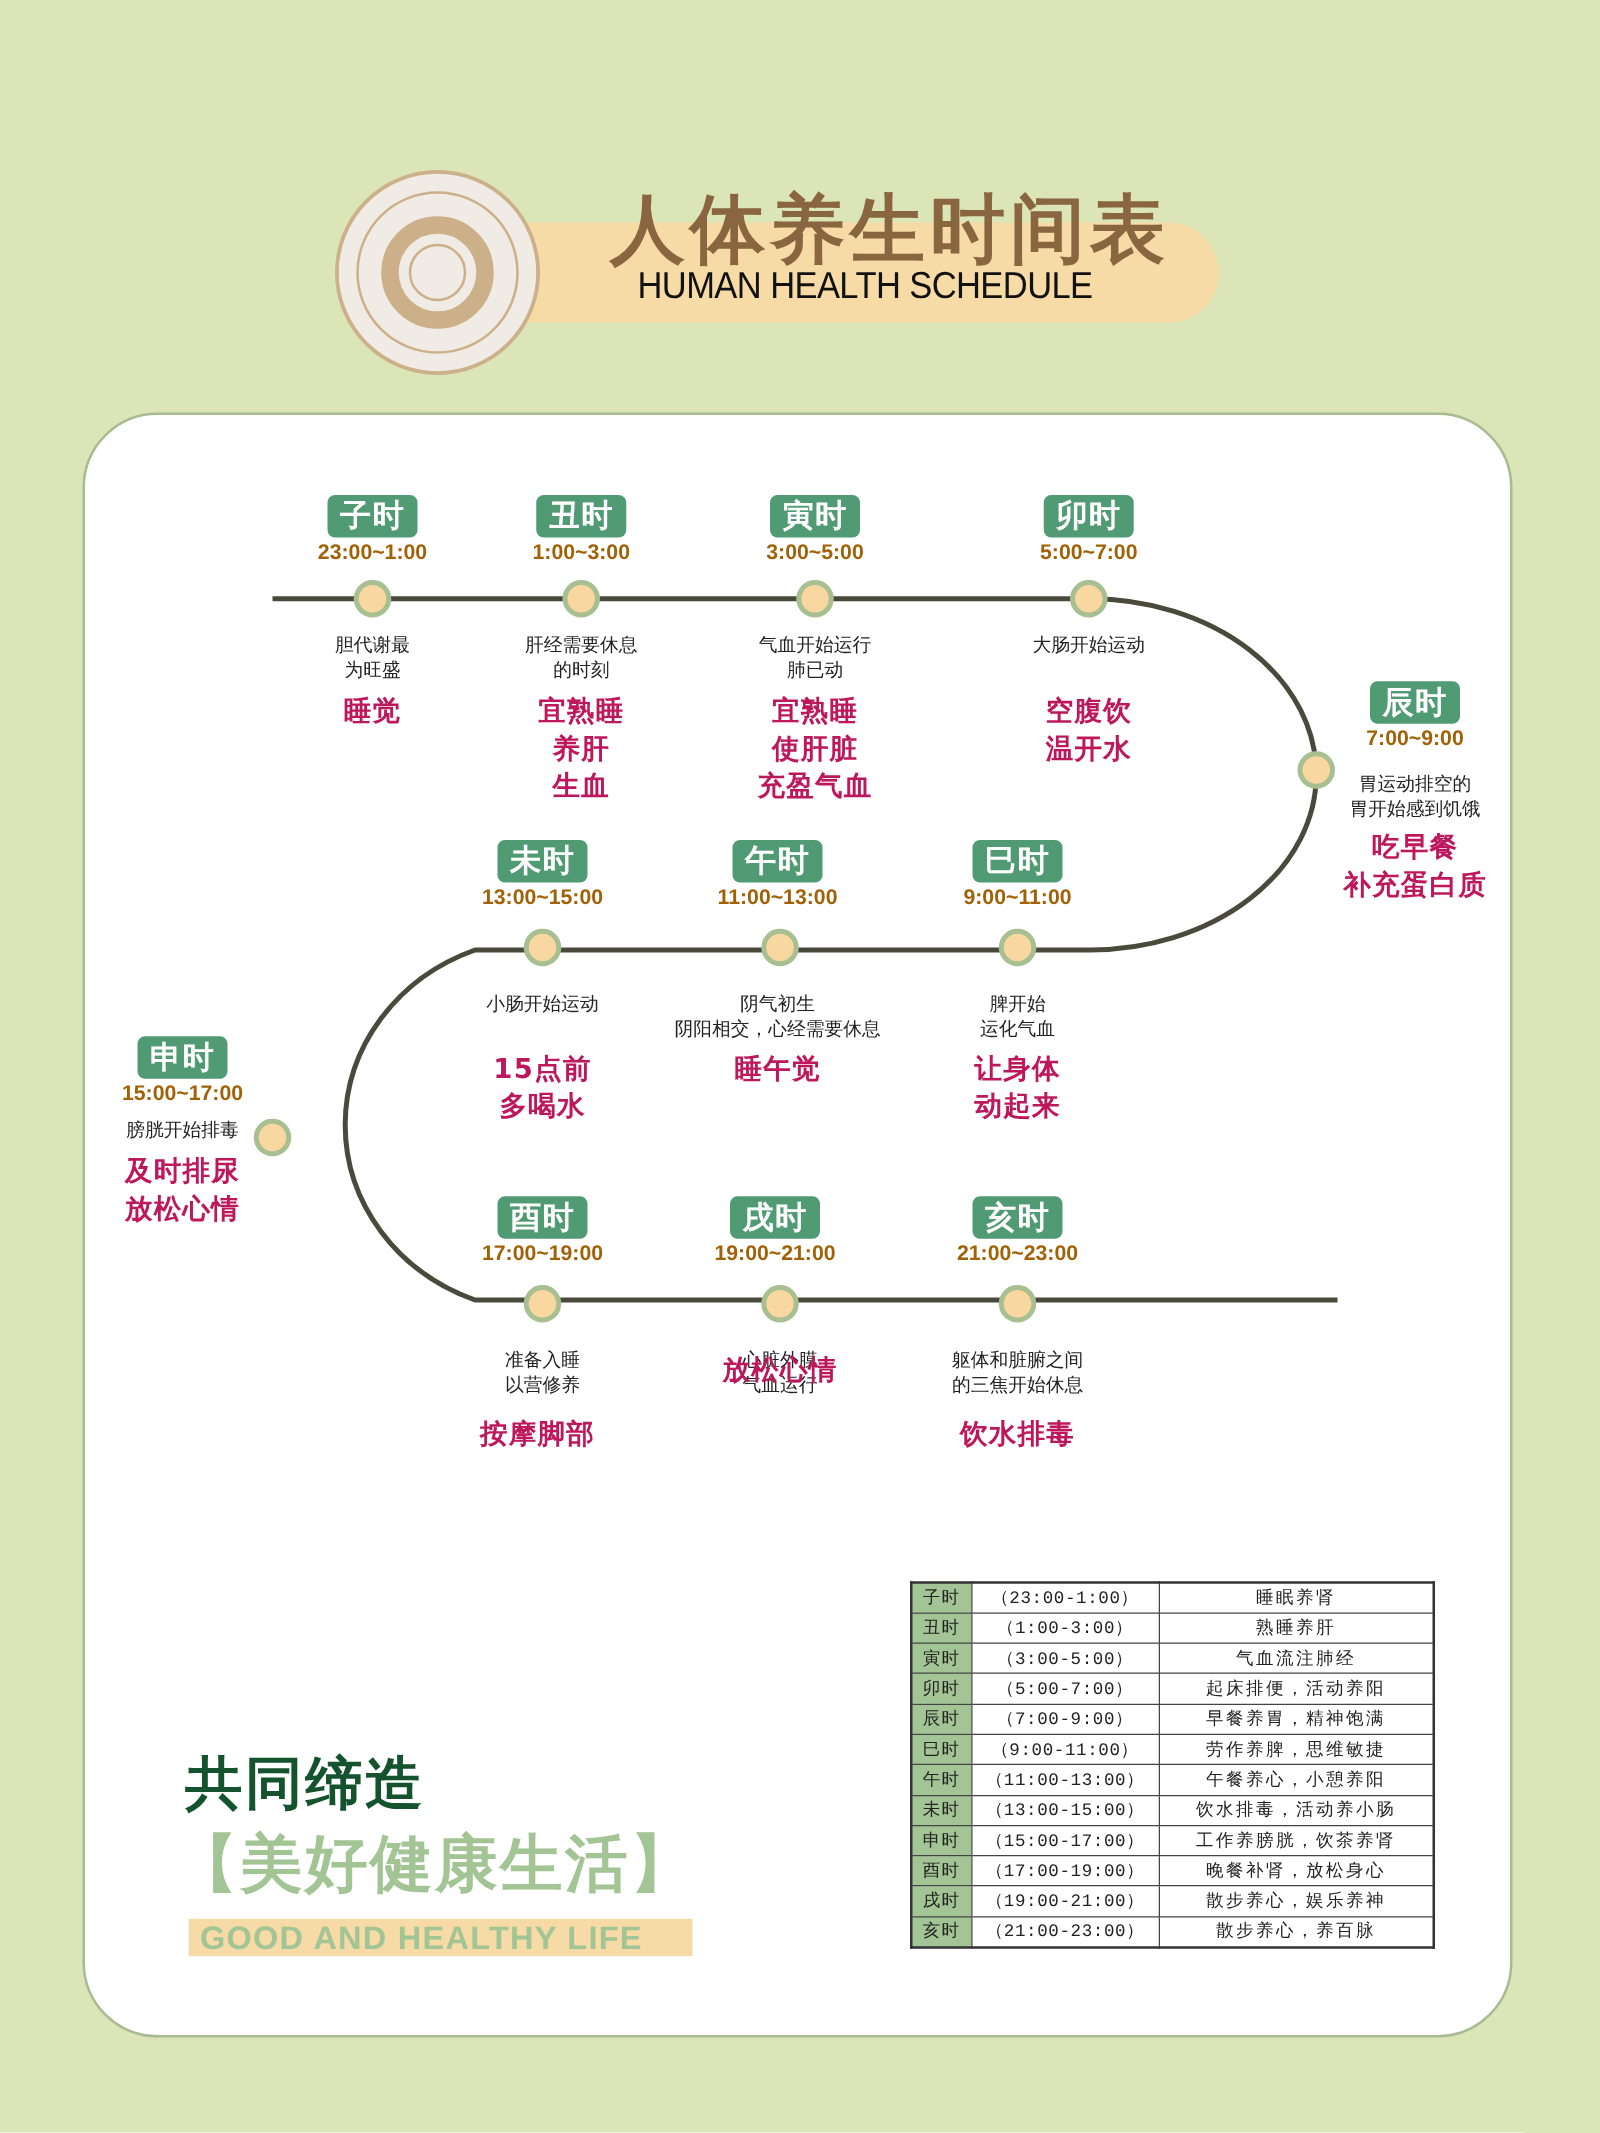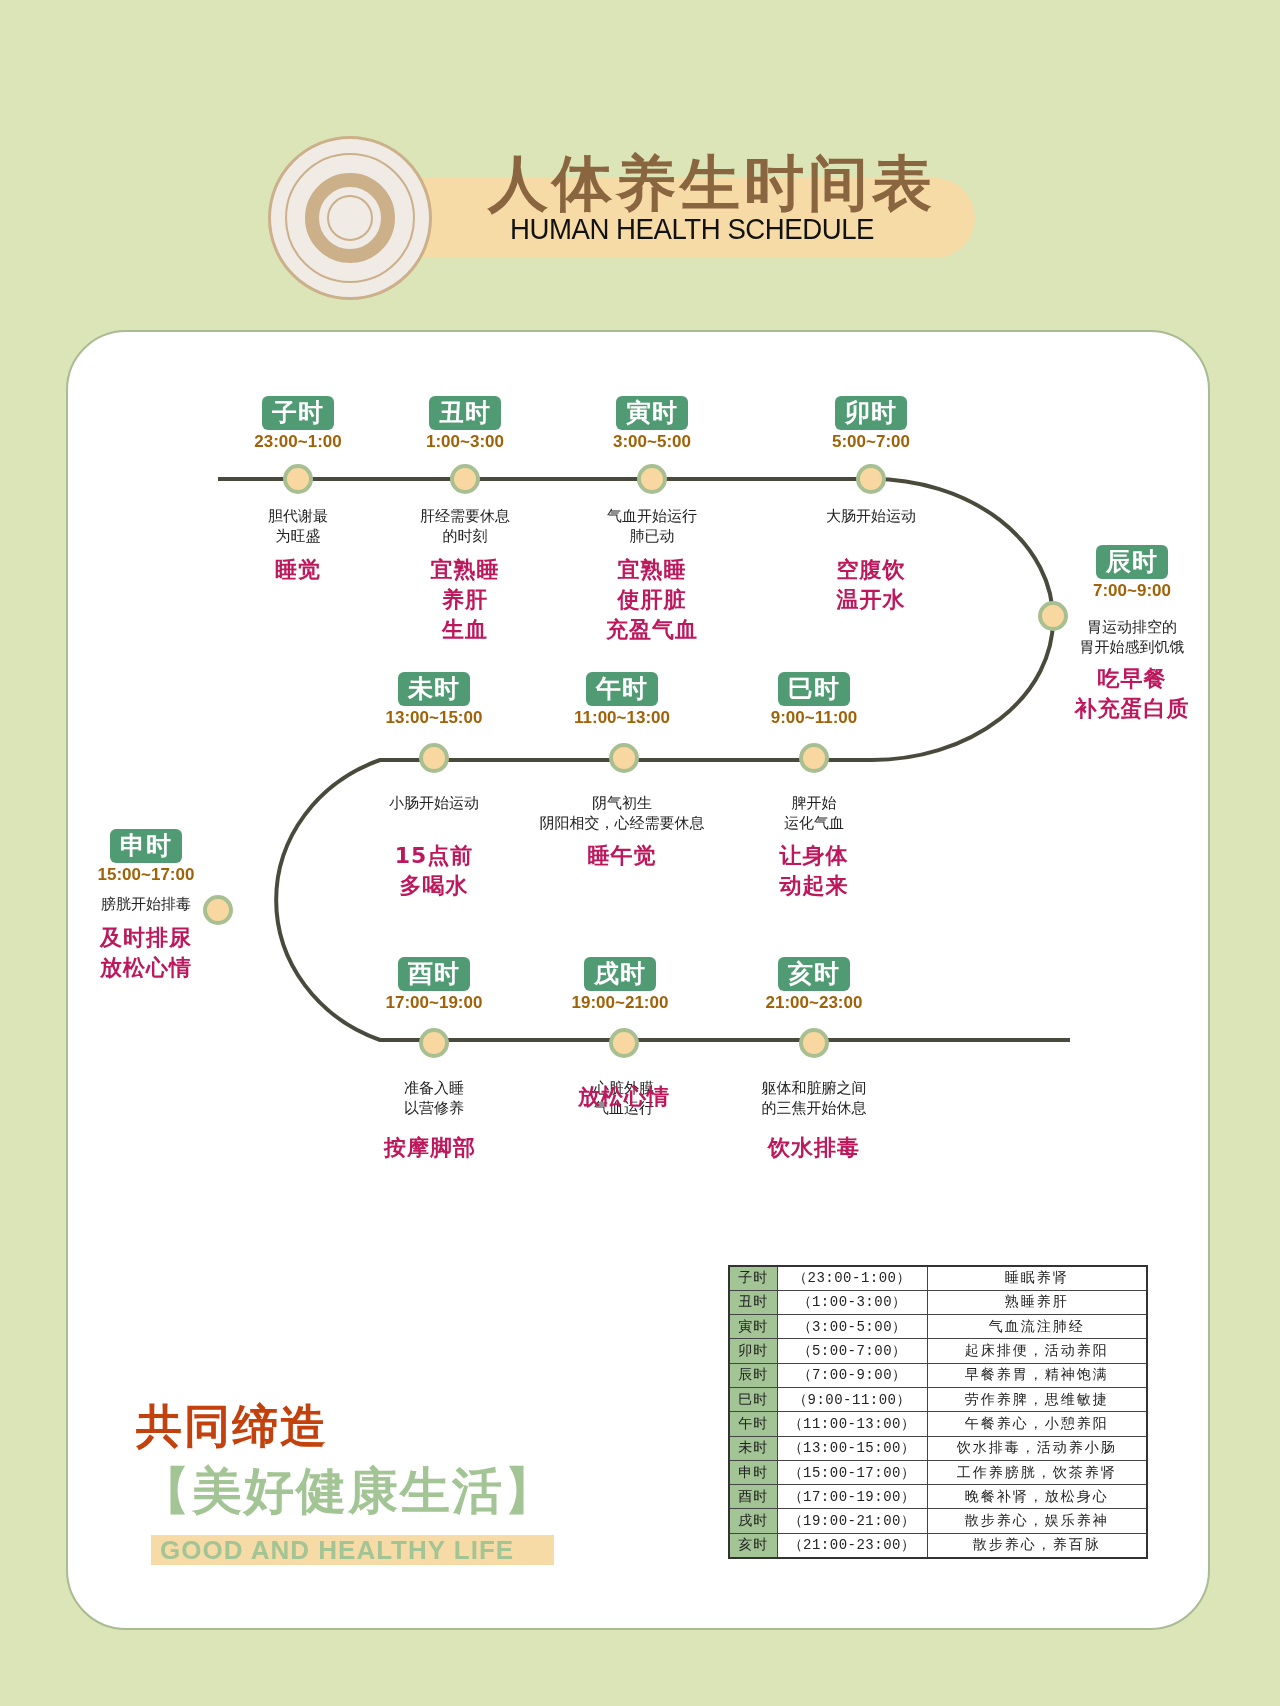--- a/index.html
+++ b/index.html
@@ -22,21 +22,21 @@
 
   .node { position:absolute; width:200px; margin-left:-100px; text-align:center; }
   .badge { display:inline-block; background:#519b74; color:#fff; font-weight:bold; font-size:25px; padding:1px 10px; border-radius:6px; line-height:32px; letter-spacing:1px; }
   .time { font-family:"Liberation Sans",sans-serif; font-weight:bold; font-size:17px; color:#a16207; margin-top:2px; }
   .desc { position:absolute; width:240px; margin-left:-120px; text-align:center; font-size:15px; color:#222; line-height:20px; }
   .advice { position:absolute; width:240px; margin-left:-120px; text-align:center; font-size:22px; font-weight:bold; color:#be185d; line-height:30px; letter-spacing:1px; }
 
   .dot { position:absolute; width:30px; height:30px; margin-left:-15px; margin-top:-15px; border-radius:50%; background:#f8d8a0; border:4px solid #a8bf92; }
 
   
-  .slogan1 { position:absolute; left:136px; top:1396px; font-size:46px; font-weight:bold; color:#c2410c; letter-spacing:2px; }
+  .slogan1 { position:absolute; left:148px; top:1396px; font-size:46px; font-weight:bold; color:#14532d; letter-spacing:2px; }
   .slogan2 { position:absolute; left:140px; top:1458px; font-size:50px; font-weight:bold; color:#a3c494; letter-spacing:2px; }
   .slogan-en-band { position:absolute; left:151px; top:1535px; width:403px; height:30px; background:#f7dba6; }
   .slogan-en { position:absolute; left:160px; top:1535px; font-family:"Liberation Sans",sans-serif; font-weight:bold; font-size:26px; color:#a3c494; letter-spacing:1px; line-height:30px; }
 
   
   table.summary { position:absolute; left:728px; top:1265px; width:420px; border-collapse:collapse; border:2px solid #333; }
   table.summary td { border:1px solid #444; height:24.3px; font-size:14px; color:#222; text-align:center; padding:0; }
   table.summary td.k { background:#a3c494; width:48px; font-weight:normal; letter-spacing:1px; }
   table.summary td.t { width:150px; font-family:"Liberation Mono",monospace; font-size:14px; letter-spacing:0.5px; }
   table.summary td.v { letter-spacing:2px; }

